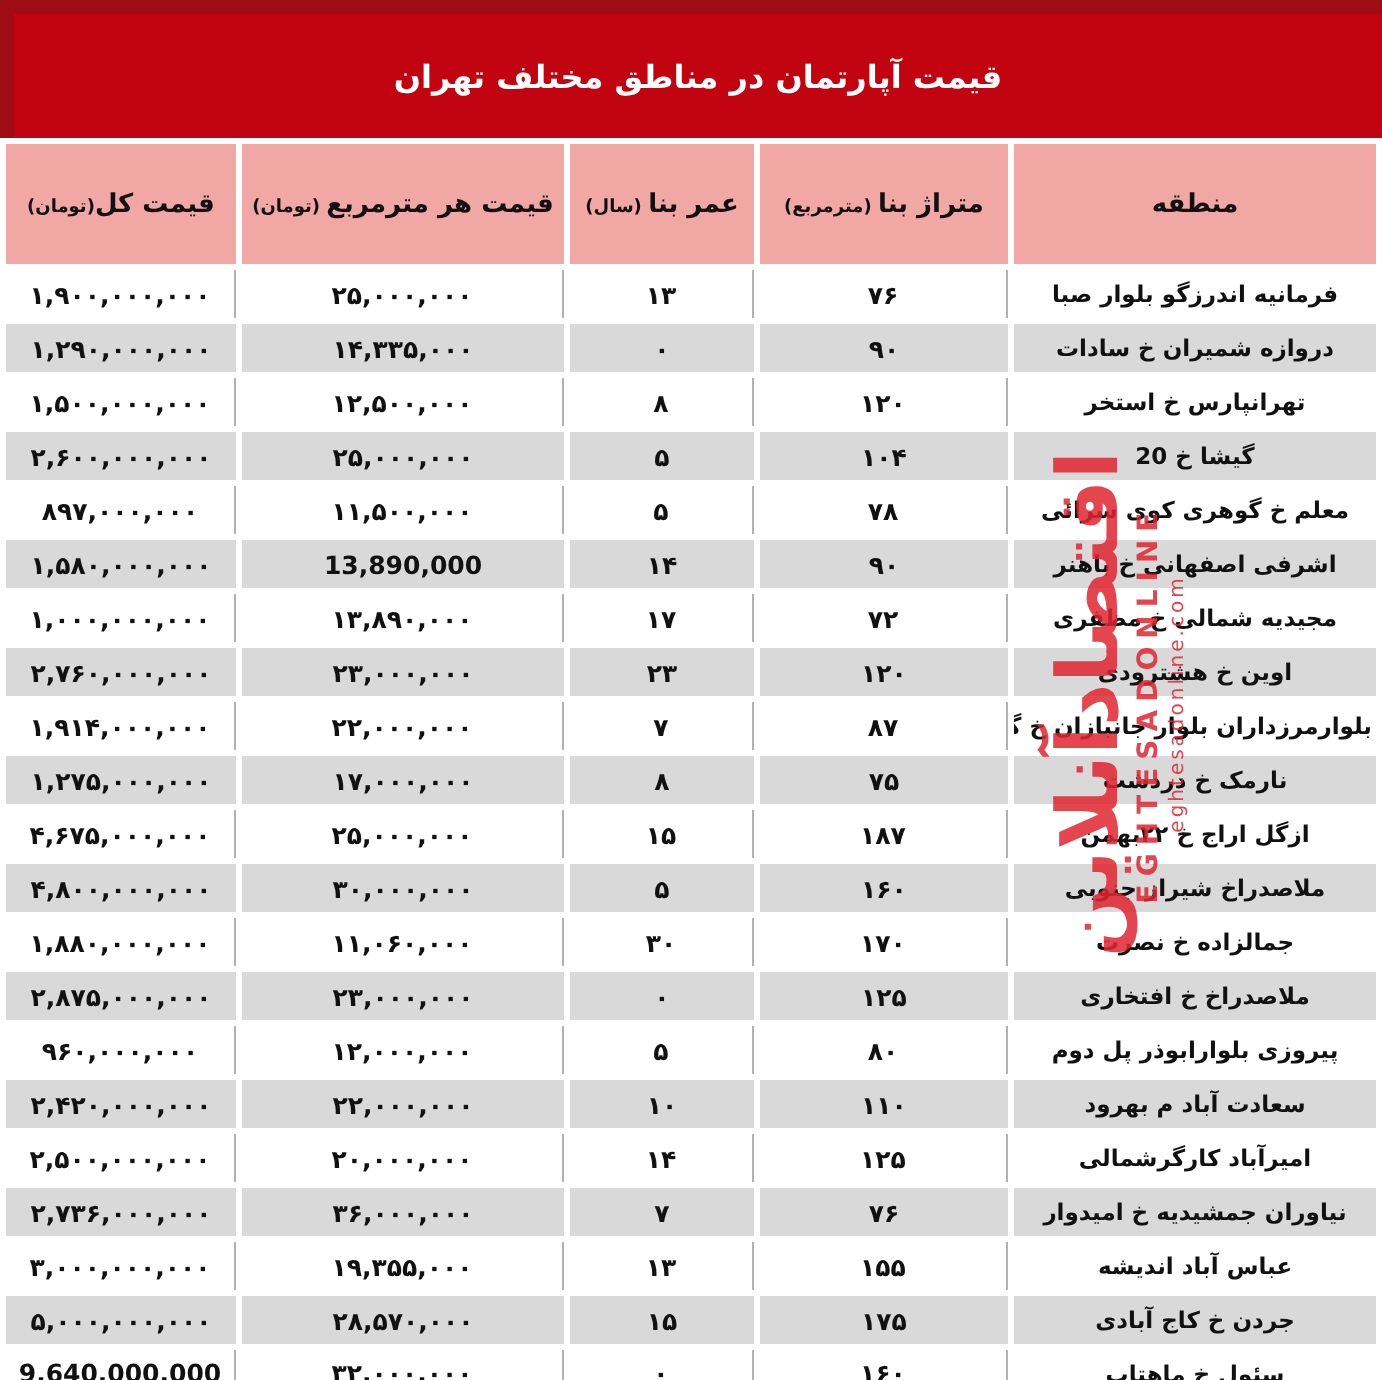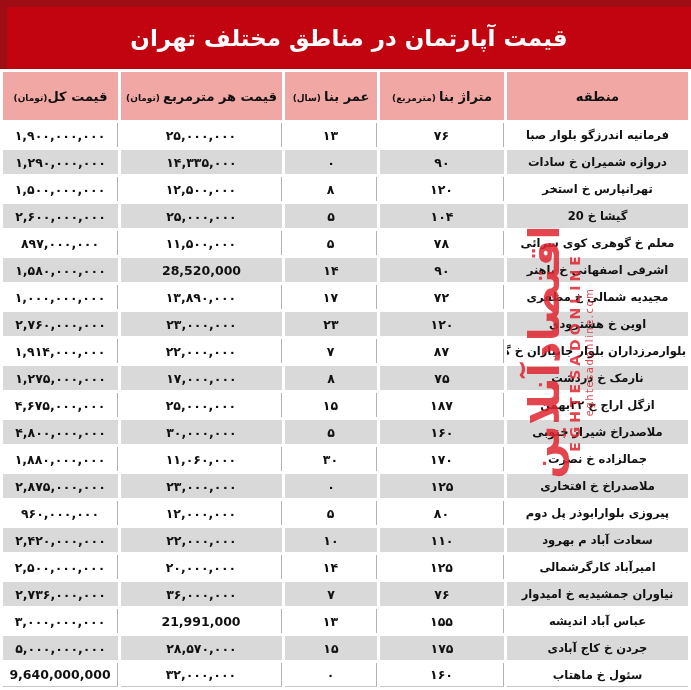--- a/index.html
+++ b/index.html
@@ -15,21 +15,21 @@
   
   .banner {
     width: 691px; height: 69px;
     background: var(--banner-bg, #c1040f);
     border-top: 7px solid var(--banner-edge, #9e0d13);
     border-left: 7px solid var(--banner-edge, #9e0d13);
     display: flex; align-items: center; justify-content: center;
   }
   .banner .title {
     color: #ffffff;
-    font-size: 23px;
+    font-size: 16px;
     font-weight: bold;
     margin: 0;
     letter-spacing: 0;
   }
 
   
   table.price-table {
     width: 691px;
     table-layout: fixed;
     border-collapse: separate;
@@ -40,21 +40,21 @@
     text-align: center;
     vertical-align: middle;
     font-weight: bold;
     color: var(--text-color, #111111);
     padding: 0 2px;
     overflow: hidden;
     white-space: nowrap;
   }
   thead th {
     background: var(--header-bg, #f1a7a4);
-    height: 48px;
+    height: 60px;
     font-size: 13px;
     margin-top: 22px;
   }
   thead th .unit { font-size: 9px; font-weight: bold; }
   tbody td { height: 24px; font-size: 12.5px; background: #ffffff; }
   tbody td.region-cell { font-size: 11.5px; }
   tbody tr:nth-child(even) td { background: var(--row-alt-bg, #d9d9d9); }
   
   tbody tr:nth-child(odd) td + td { border-right: 1px solid #b2b2b2; }
   tbody tr:last-child td { border-bottom: 1px solid #c6c6c6; }
@@ -147,21 +147,21 @@
     <td class="region-cell">معلم خ گوهری کوی سرائی</td>
     <td>۷۸</td>
     <td>۵</td>
     <td>۱۱,۵۰۰,۰۰۰</td>
     <td>۸۹۷,۰۰۰,۰۰۰</td>
   </tr>
       <tr>
     <td class="region-cell">اشرفی اصفهانی خ باهنر</td>
     <td>۹۰</td>
     <td>۱۴</td>
-    <td>28,520,000</td>
+    <td>13,890,000</td>
     <td>۱,۵۸۰,۰۰۰,۰۰۰</td>
   </tr>
       <tr>
     <td class="region-cell">مجیدیه شمالی خ مظفری</td>
     <td>۷۲</td>
     <td>۱۷</td>
     <td>۱۳,۸۹۰,۰۰۰</td>
     <td>۱,۰۰۰,۰۰۰,۰۰۰</td>
   </tr>
       <tr>
@@ -238,21 +238,21 @@
     <td class="region-cell">نیاوران جمشیدیه خ امیدوار</td>
     <td>۷۶</td>
     <td>۷</td>
     <td>۳۶,۰۰۰,۰۰۰</td>
     <td>۲,۷۳۶,۰۰۰,۰۰۰</td>
   </tr>
       <tr>
     <td class="region-cell">عباس آباد اندیشه</td>
     <td>۱۵۵</td>
     <td>۱۳</td>
-    <td>21,991,000</td>
+    <td>۱۹,۳۵۵,۰۰۰</td>
     <td>۳,۰۰۰,۰۰۰,۰۰۰</td>
   </tr>
       <tr>
     <td class="region-cell">جردن خ کاج آبادی</td>
     <td>۱۷۵</td>
     <td>۱۵</td>
     <td>۲۸,۵۷۰,۰۰۰</td>
     <td>۵,۰۰۰,۰۰۰,۰۰۰</td>
   </tr>
       <tr>

